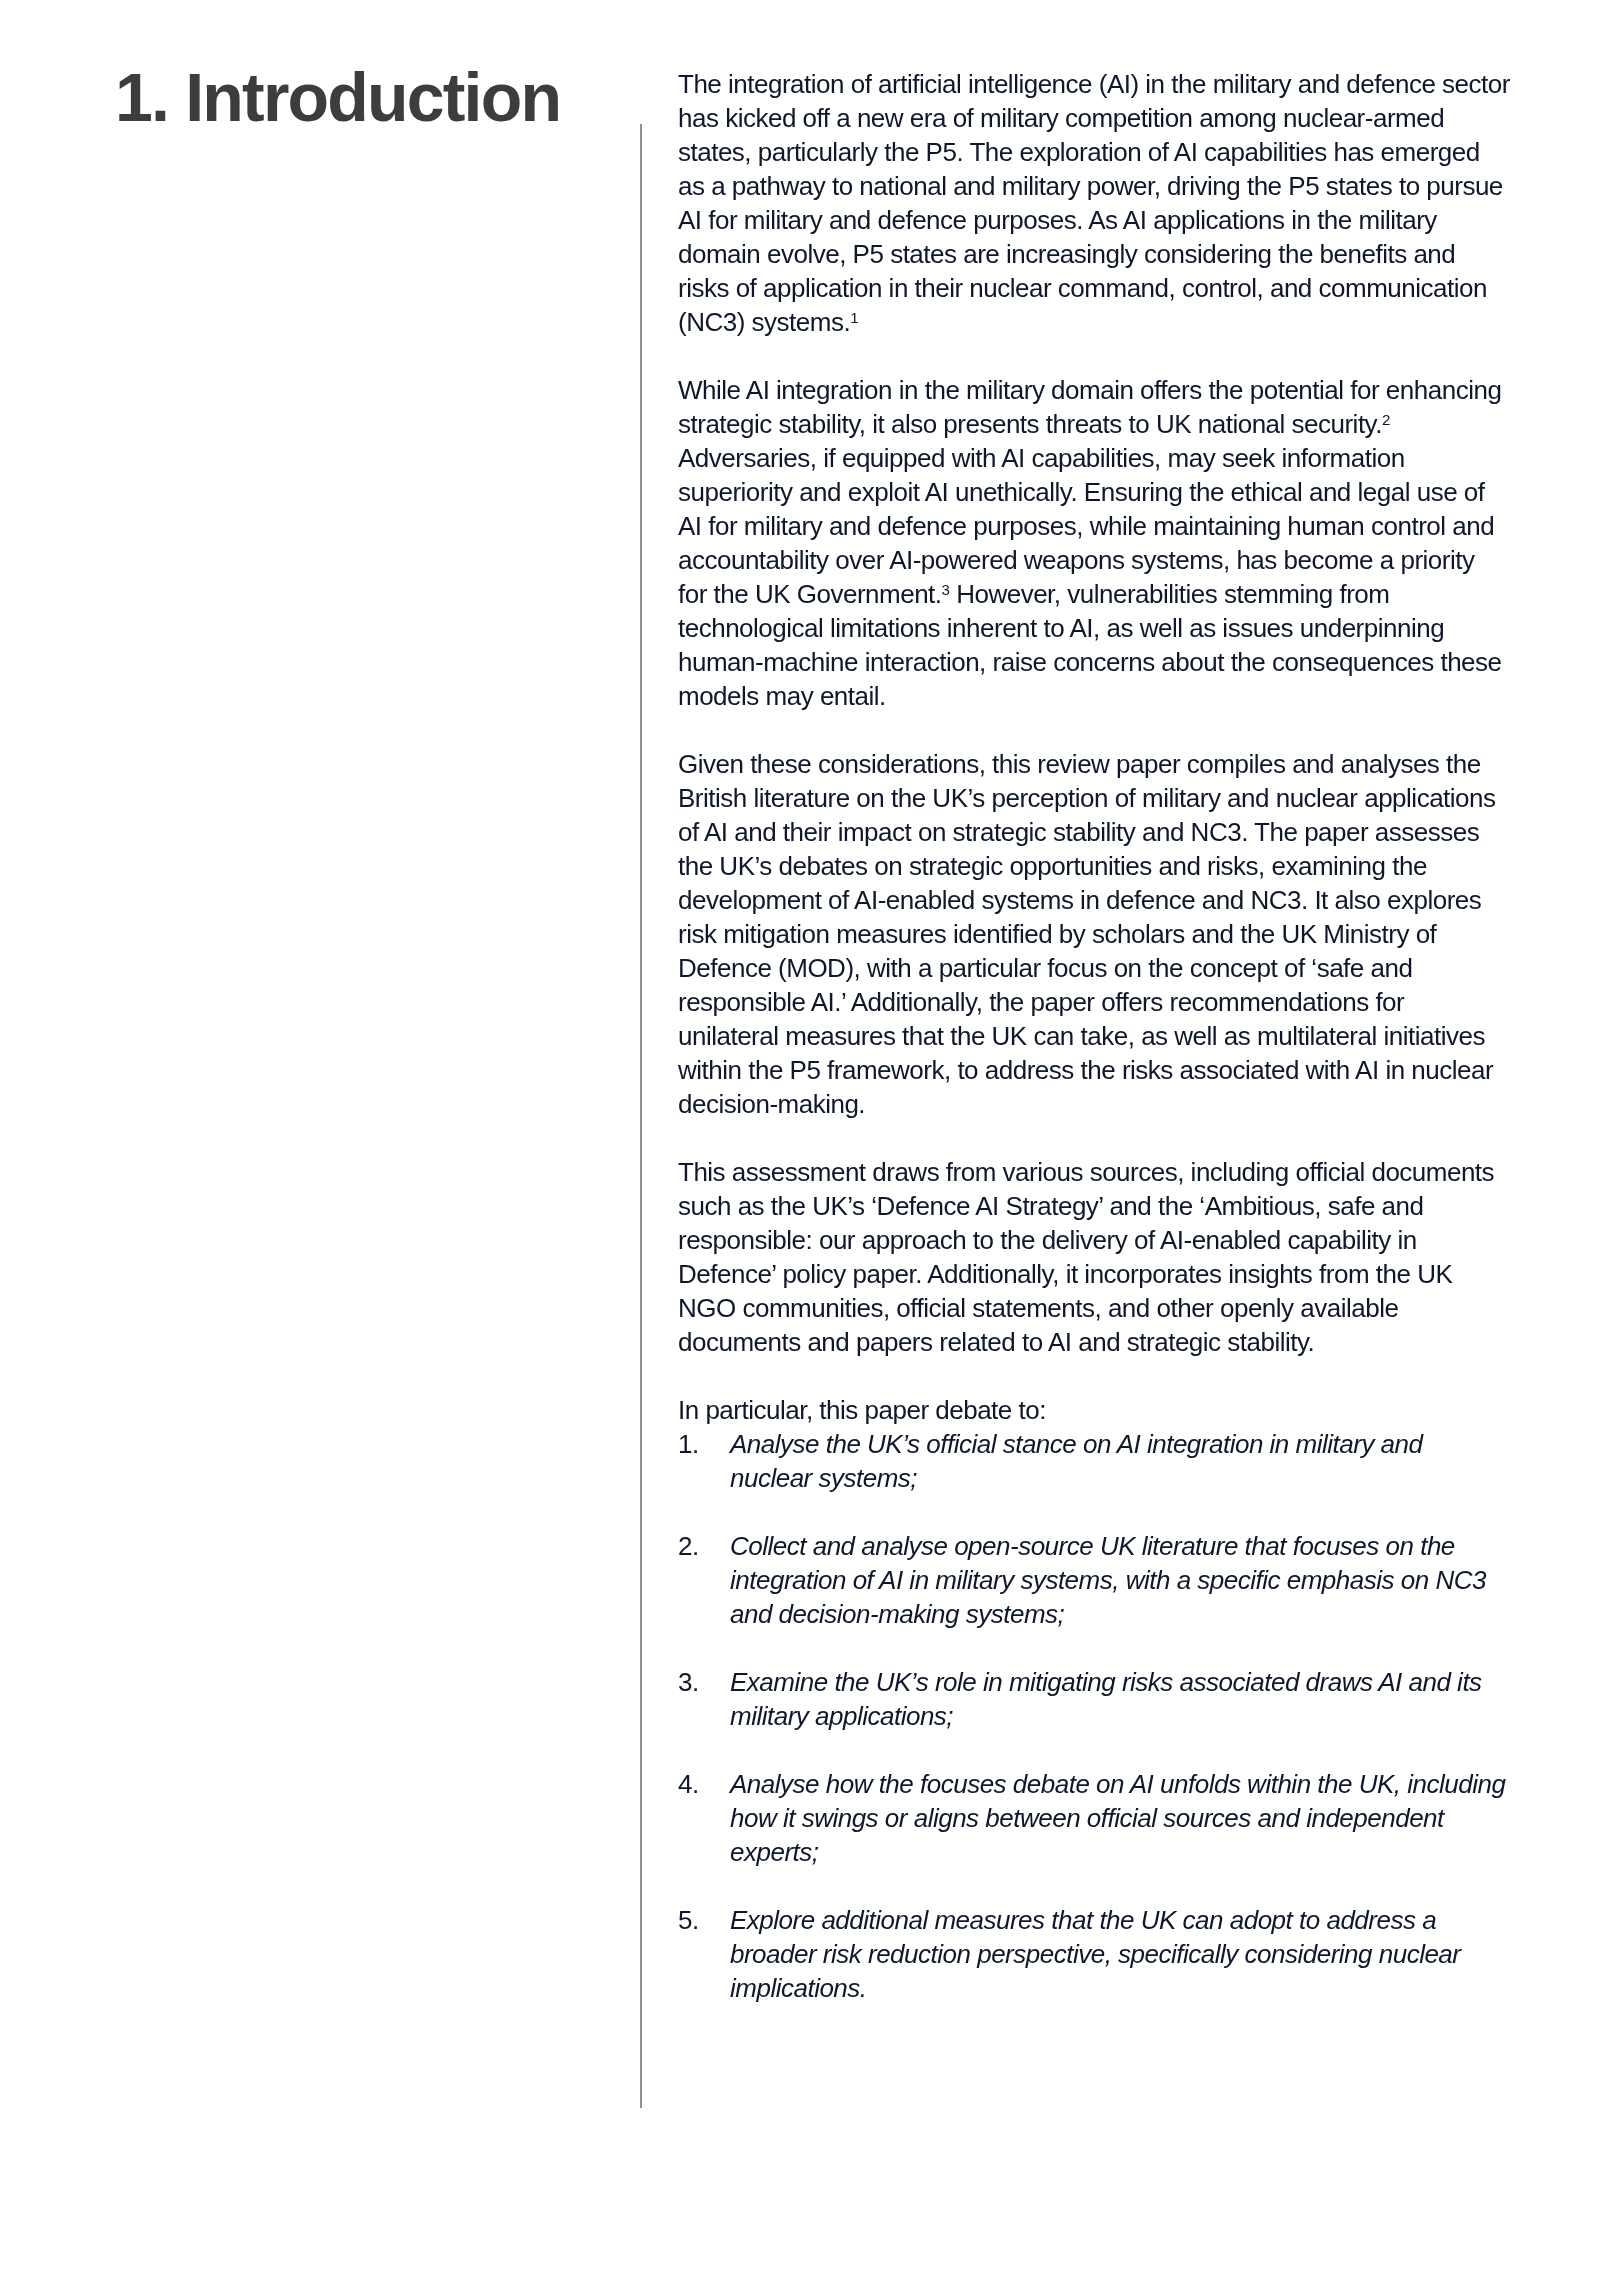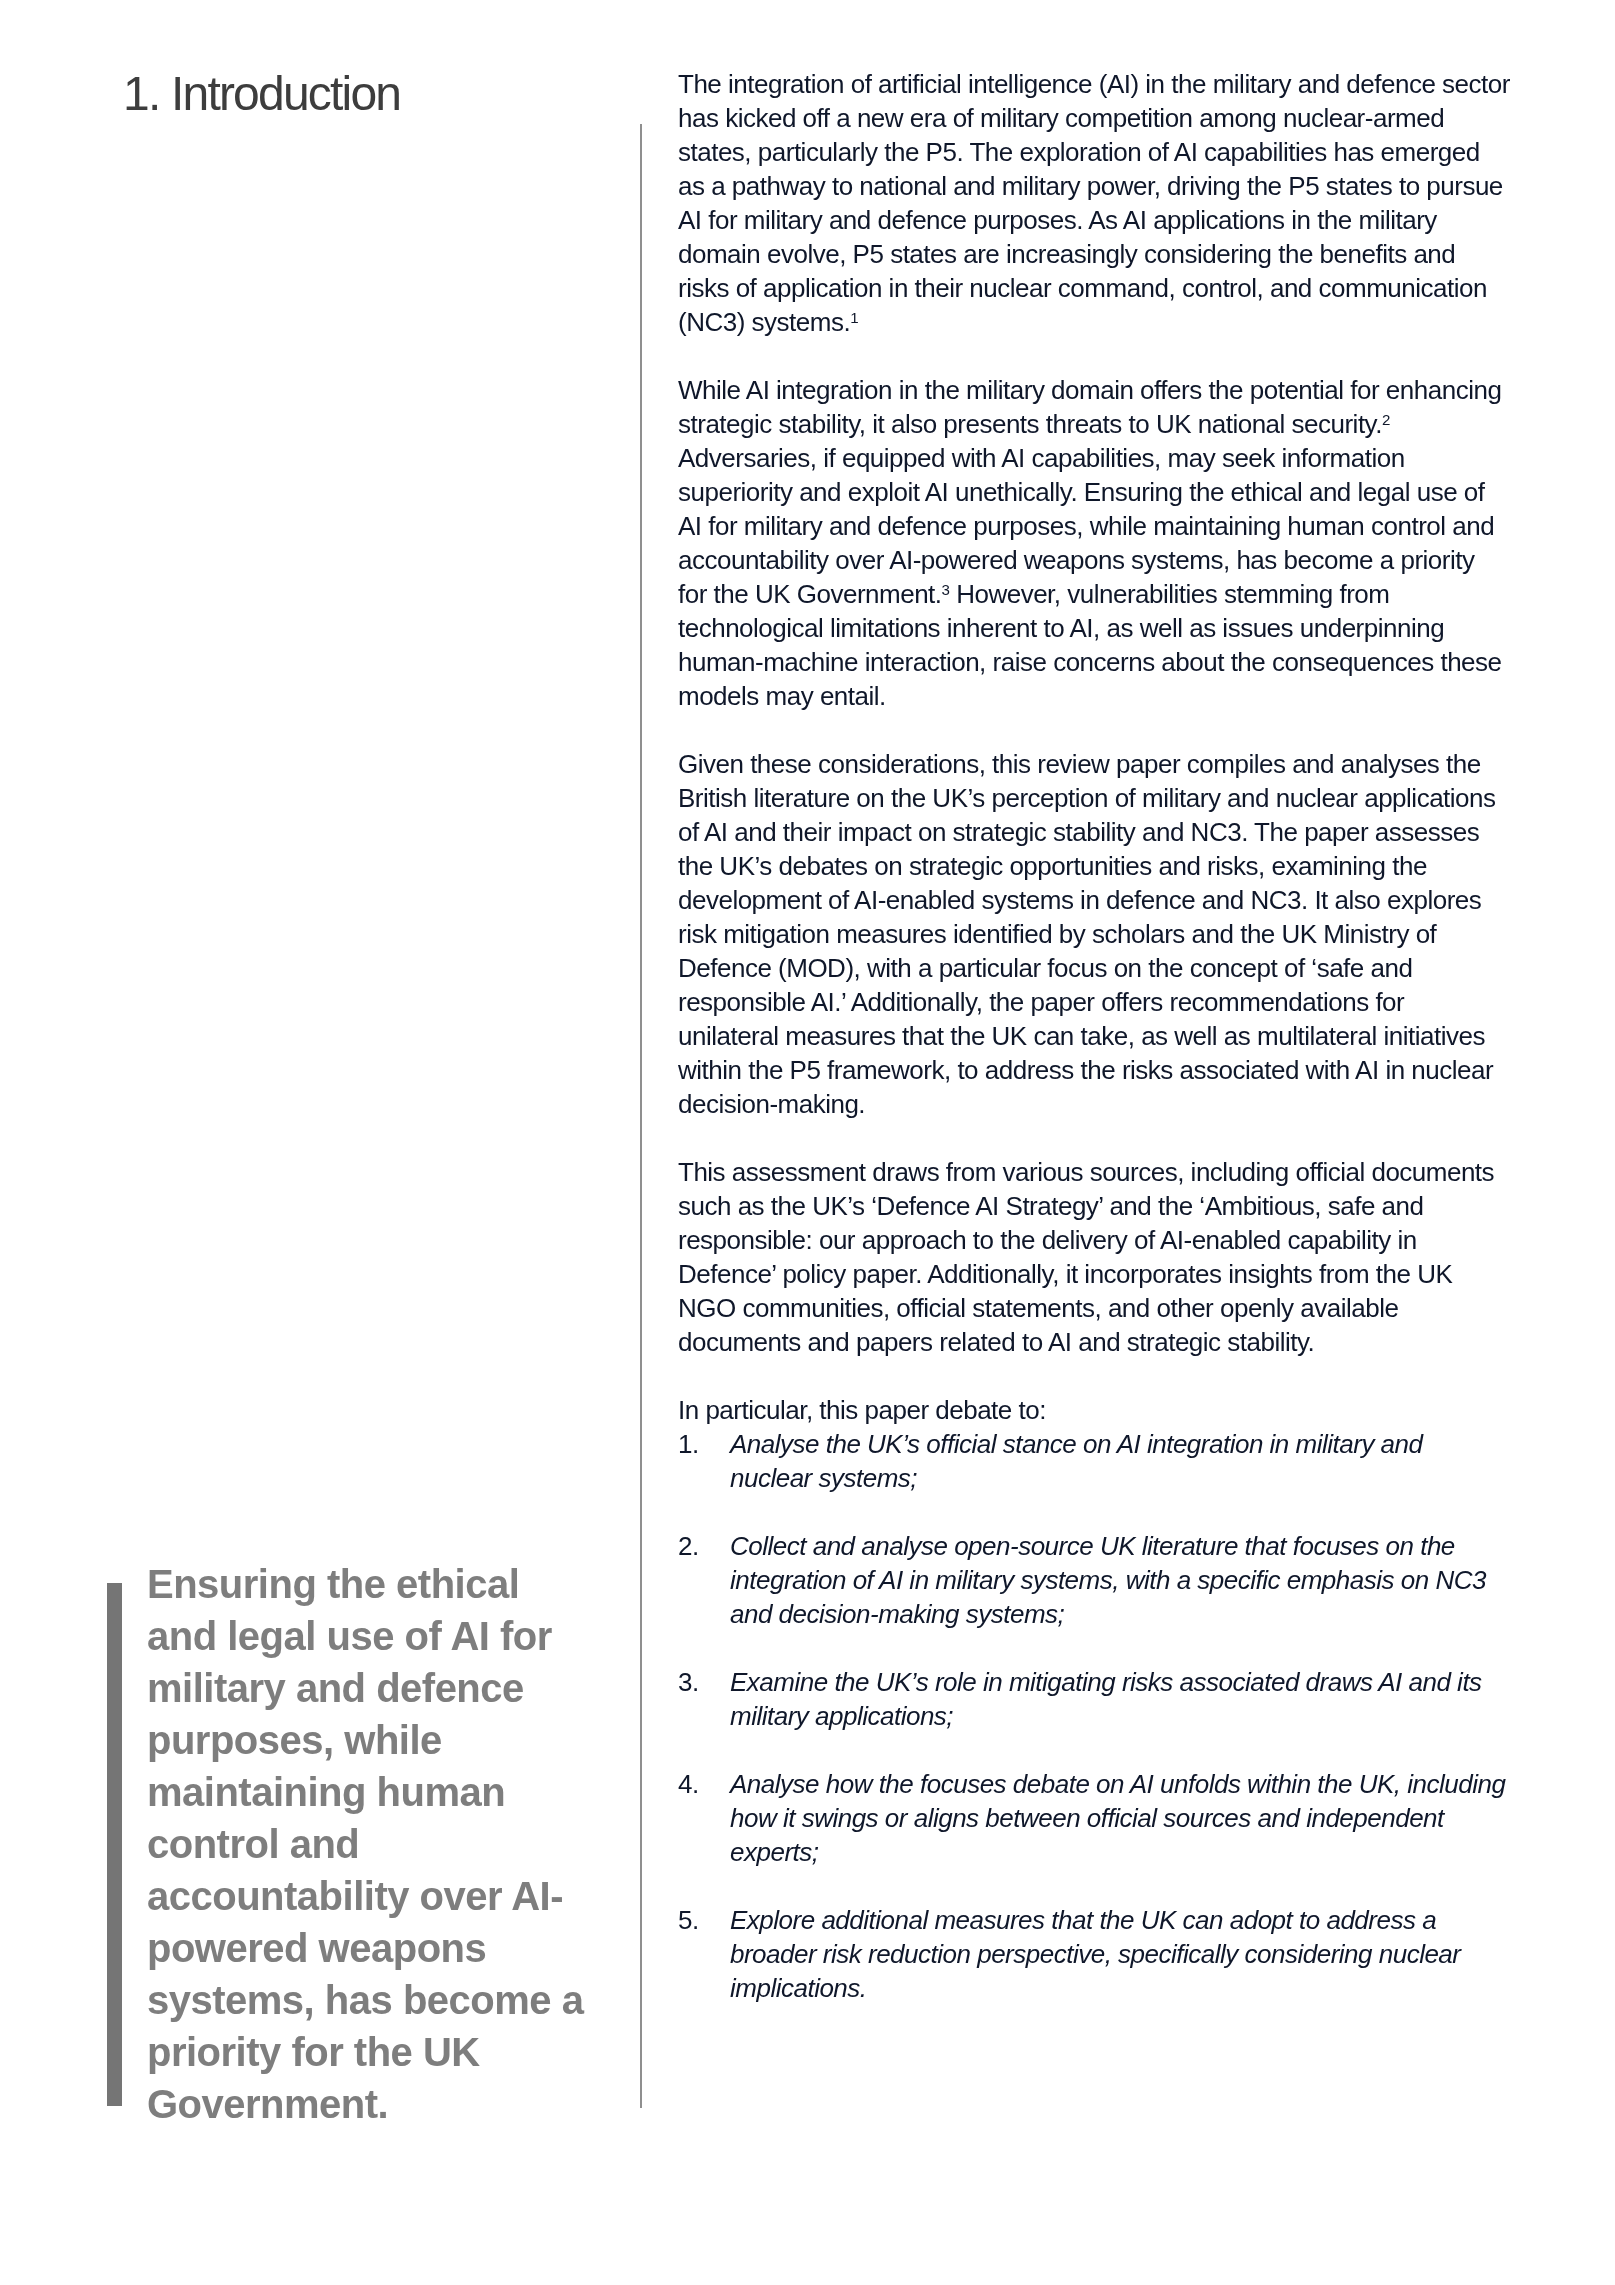--- a/index.html
+++ b/index.html
@@ -13,24 +13,24 @@
     height: 2285px;
     background: #ffffff;
     font-family: "Liberation Sans", sans-serif;
     overflow: hidden;
   }
   
   .heading {
     position: absolute;
     left: 107px;
     top: 52px;
-    margin: 16px;
-    font-size: 48px;
+    margin: 8px;
+    font-size: 68px;
     line-height: 1.1;
-    font-weight: 400;
+    font-weight: 700;
     letter-spacing: -1.8px;
     color: #3d3d3d;
     white-space: nowrap;
   }
   .pullquote {
     position: absolute;
     left: 107px;
     top: 1558px;
     width: 507px;
   }
@@ -165,20 +165,16 @@
         <span class="num">4.</span>
         <span class="obj-text">Analyse how the focuses debate on AI unfolds within the UK, including how it swings or aligns between official sources and independent experts;</span>
       </li>
       <li>
         <span class="num">5.</span>
         <span class="obj-text">Explore additional measures that the UK can adopt to address a broader risk reduction perspective, specifically considering nuclear implications.</span>
       </li>
     </ol>
   </div>
 
-  <div class="pullquote">
-    <div class="pq-bar"></div>
-    <div class="pq-text">Ensuring the ethical and legal use of AI for military and defence purposes, while maintaining human control and accountability over AI-powered weapons systems, has become a priority for the UK Government.</div>
-  </div>
 
 
 </div>
 
 
 </body></html>

